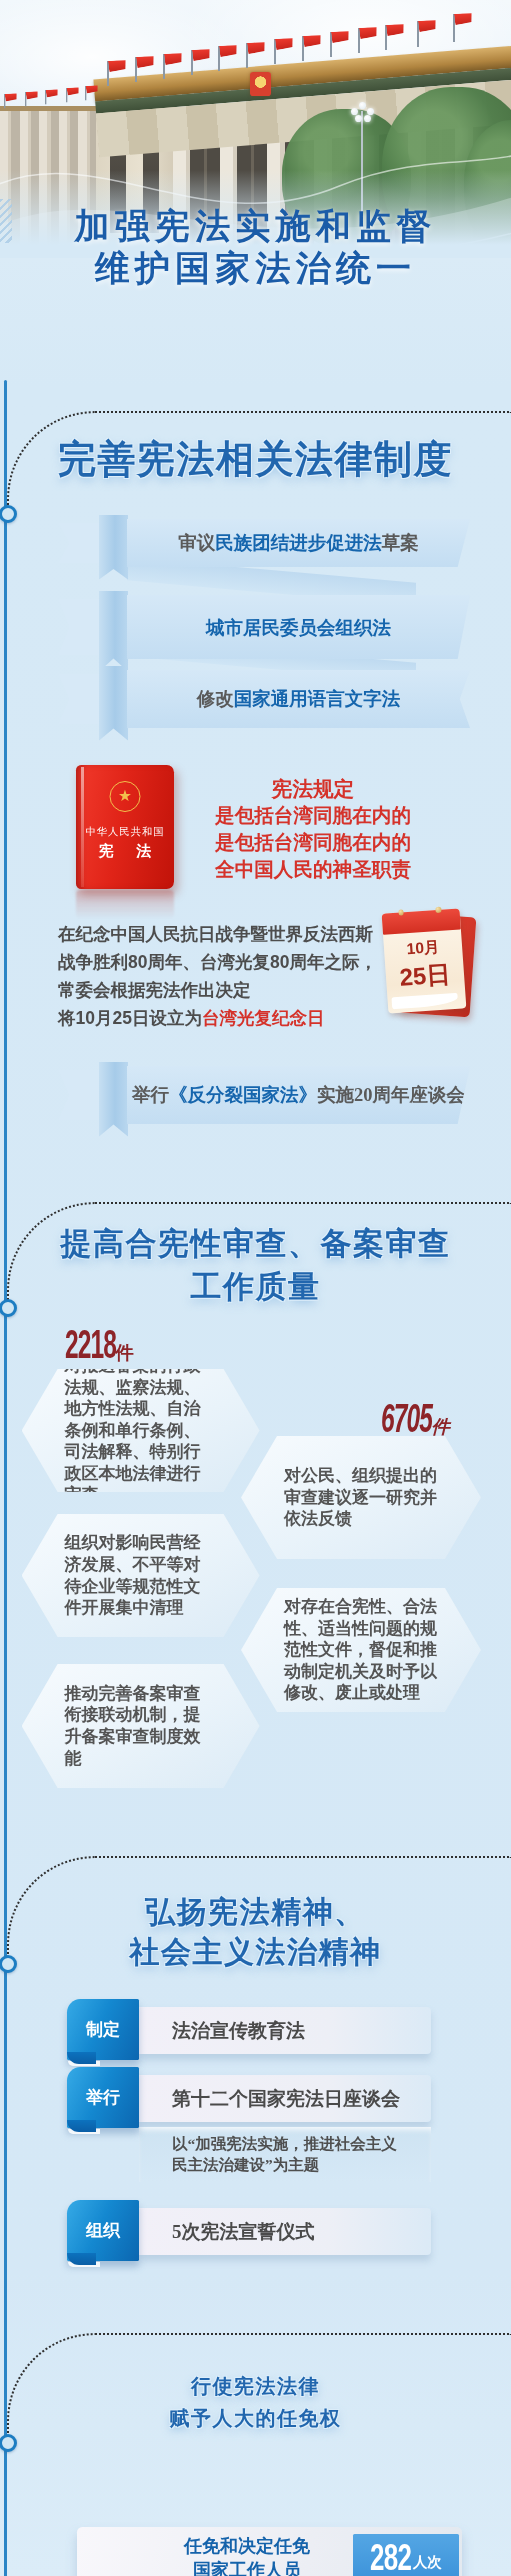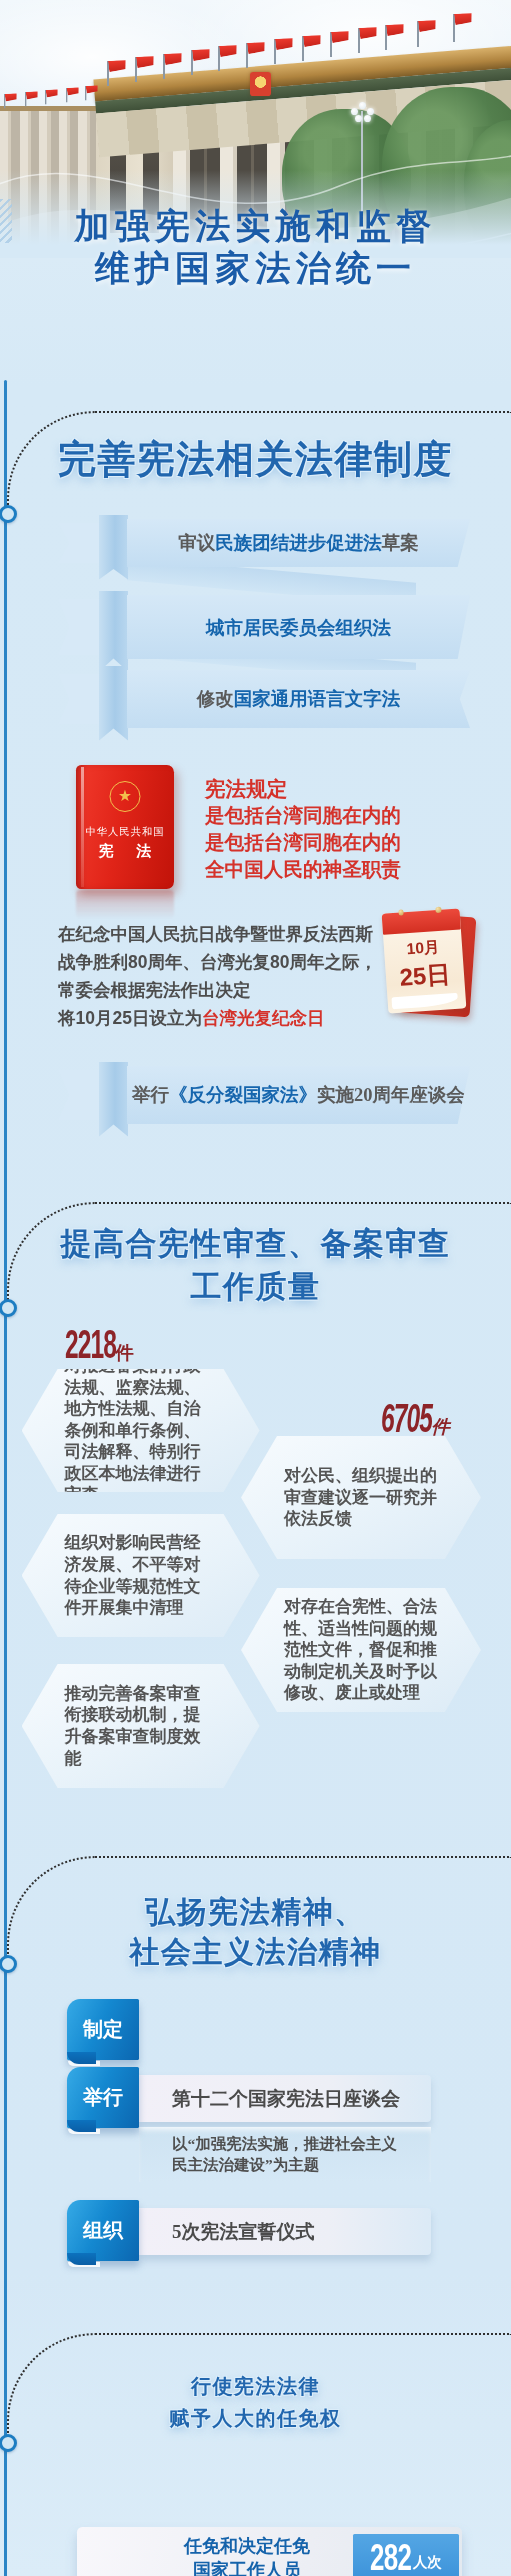--- a/index.html
+++ b/index.html
@@ -94,21 +94,21 @@
        background:linear-gradient(180deg,rgba(255,255,255,.55),rgba(255,210,200,.15));}
   .book-emblem{position:absolute;left:50%;top:15.5px;transform:translateX(-50%);width:29px;height:29px;
        border:1.5px solid #f2c04c;border-radius:50%;display:flex;align-items:center;justify-content:center;
        color:#f2c04c;font-size:15.5px;}
   .book-t1{position:absolute;left:0;top:60px;width:100%;text-align:center;color:#fff;
        font-family:"Liberation Serif","DejaVu Serif",serif;font-size:10.3px;letter-spacing:1px;}
   .book-t2{position:absolute;left:0;top:77px;width:100%;text-align:center;color:#fff;
        font-family:"Liberation Serif","DejaVu Serif",serif;font-size:15px;font-weight:bold;letter-spacing:9.3px;text-indent:9.3px;}
   .book-refl{position:absolute;left:76px;top:890px;width:98px;height:29px;border-radius:4.1px;
        background:linear-gradient(180deg,rgba(190,40,30,.25),rgba(190,40,30,0));filter:blur(1px);}
-  .quote{position:absolute;left:205px;top:776px;width:216px;text-align:left;color:#d5322a;font-weight:bold;}
+  .quote{position:absolute;left:205px;top:776px;width:216px;text-align:center;color:#d5322a;font-weight:bold;}
   .quote-title{font-size:20.6px;line-height:26px;}
   .quote-line{font-size:19.6px;line-height:27px;}
   .decision{position:absolute;left:58px;top:920px;width:340px;
        font-size:17.5px;line-height:28px;font-weight:bold;color:#4d4d4d;}
   .red-hl{color:#d5322a;}
 
   
   .calendar{position:absolute;left:385px;top:911px;width:88px;height:109px;}
   .cal-back{position:absolute;right:0;top:4.1px;width:72px;height:100px;border-radius:5.2px;
        background:linear-gradient(115deg,#ef5a4e 0%,#d93a2c 50%,#b92a1e 100%);transform:rotate(4deg);
@@ -133,21 +133,21 @@
        background:linear-gradient(155deg,#f7fbfe 0%,#e9f3fa 55%,#dcebf6 100%);
        clip-path:polygon(36px 0,calc(100% - 36px) 0,100% 50%,calc(100% - 36px) 100%,36px 100%,0 50%);
        filter:drop-shadow(0 5.2px 5.2px rgba(120,155,195,.28));
        font-family:"Liberation Serif","DejaVu Serif",serif;font-weight:600;
        font-size:17px;line-height:21.6px;color:#545454;}
 
   
   .tag{position:absolute;left:67px;width:72px;height:61px;border-radius:13.4px 1.5px 1.5px 1.5px;
        background:linear-gradient(115deg,#36aae6 0%,#1488d0 45%,#0b66b0 100%);
        box-shadow:0 5.2px 7.2px rgba(90,130,175,.4);
-       display:flex;align-items:center;justify-content:center;color:#fff;font-size:20px;font-weight:bold;z-index:2;}
+       display:flex;align-items:center;justify-content:center;color:#fff;font-size:17px;font-weight:bold;z-index:2;}
   .tag::after{content:"";position:absolute;left:0;bottom:-3.6px;width:29px;height:11.3px;
        background:linear-gradient(180deg,#0c72be,#0a5ea6);border-radius:0 0 0 14.4px;}
   .tag::before{content:"";position:absolute;left:1px;bottom:-5.7px;width:32px;height:4.6px;
        background:rgba(255,255,255,.85);border-radius:0 0 0 10.3px;}
   .tagbar{position:absolute;left:139px;width:292px;height:47px;border-radius:0 4.1px 4.1px 0;
        background:linear-gradient(90deg,#f2f0f8 0%,#edeff6 65%,rgba(237,239,246,.25) 100%);
        box-shadow:0 5.2px 7.2px rgba(125,155,190,.3);
        display:flex;align-items:center;padding-left:33px;box-sizing:border-box;
        font-family:"Liberation Serif","DejaVu Serif",serif;font-weight:600;font-size:19px;color:#4a4a4a;}
   .tagnote{position:absolute;left:139px;width:292px;height:55px;box-sizing:border-box;padding:7.2px 0 0 33px;
@@ -347,20 +347,21 @@
   <div class="hexpanel" style="left:21.6px;top:1664px;width:238px;height:124px;">
     <div>推动完善备案审查衔接联动机制，提升备案审查制度效能</div>
   </div>
 
   <div class="sec-title" style="top:1892px;font-size:30px;line-height:40px;">
     <div>弘扬宪法精神、</div>
     <div>社会主义法治精神</div>
   </div>
 
   <div class="tag" style="top:1999px;">制定</div>
+  <div class="tagbar" style="top:2007px;">法治宣传教育法</div>
 
   <div class="tag" style="top:2067px;">举行</div>
   <div class="tagbar" style="top:2075px;">第十二个国家宪法日座谈会</div>
   <div class="tagnote" style="top:2127px;">
     <div>以“加强宪法实施，推进社会主义</div>
     <div>民主法治建设”为主题</div>
   </div>
 
   <div class="tag" style="top:2200px;">组织</div>
   <div class="tagbar" style="top:2208px;">5次宪法宣誓仪式</div>

